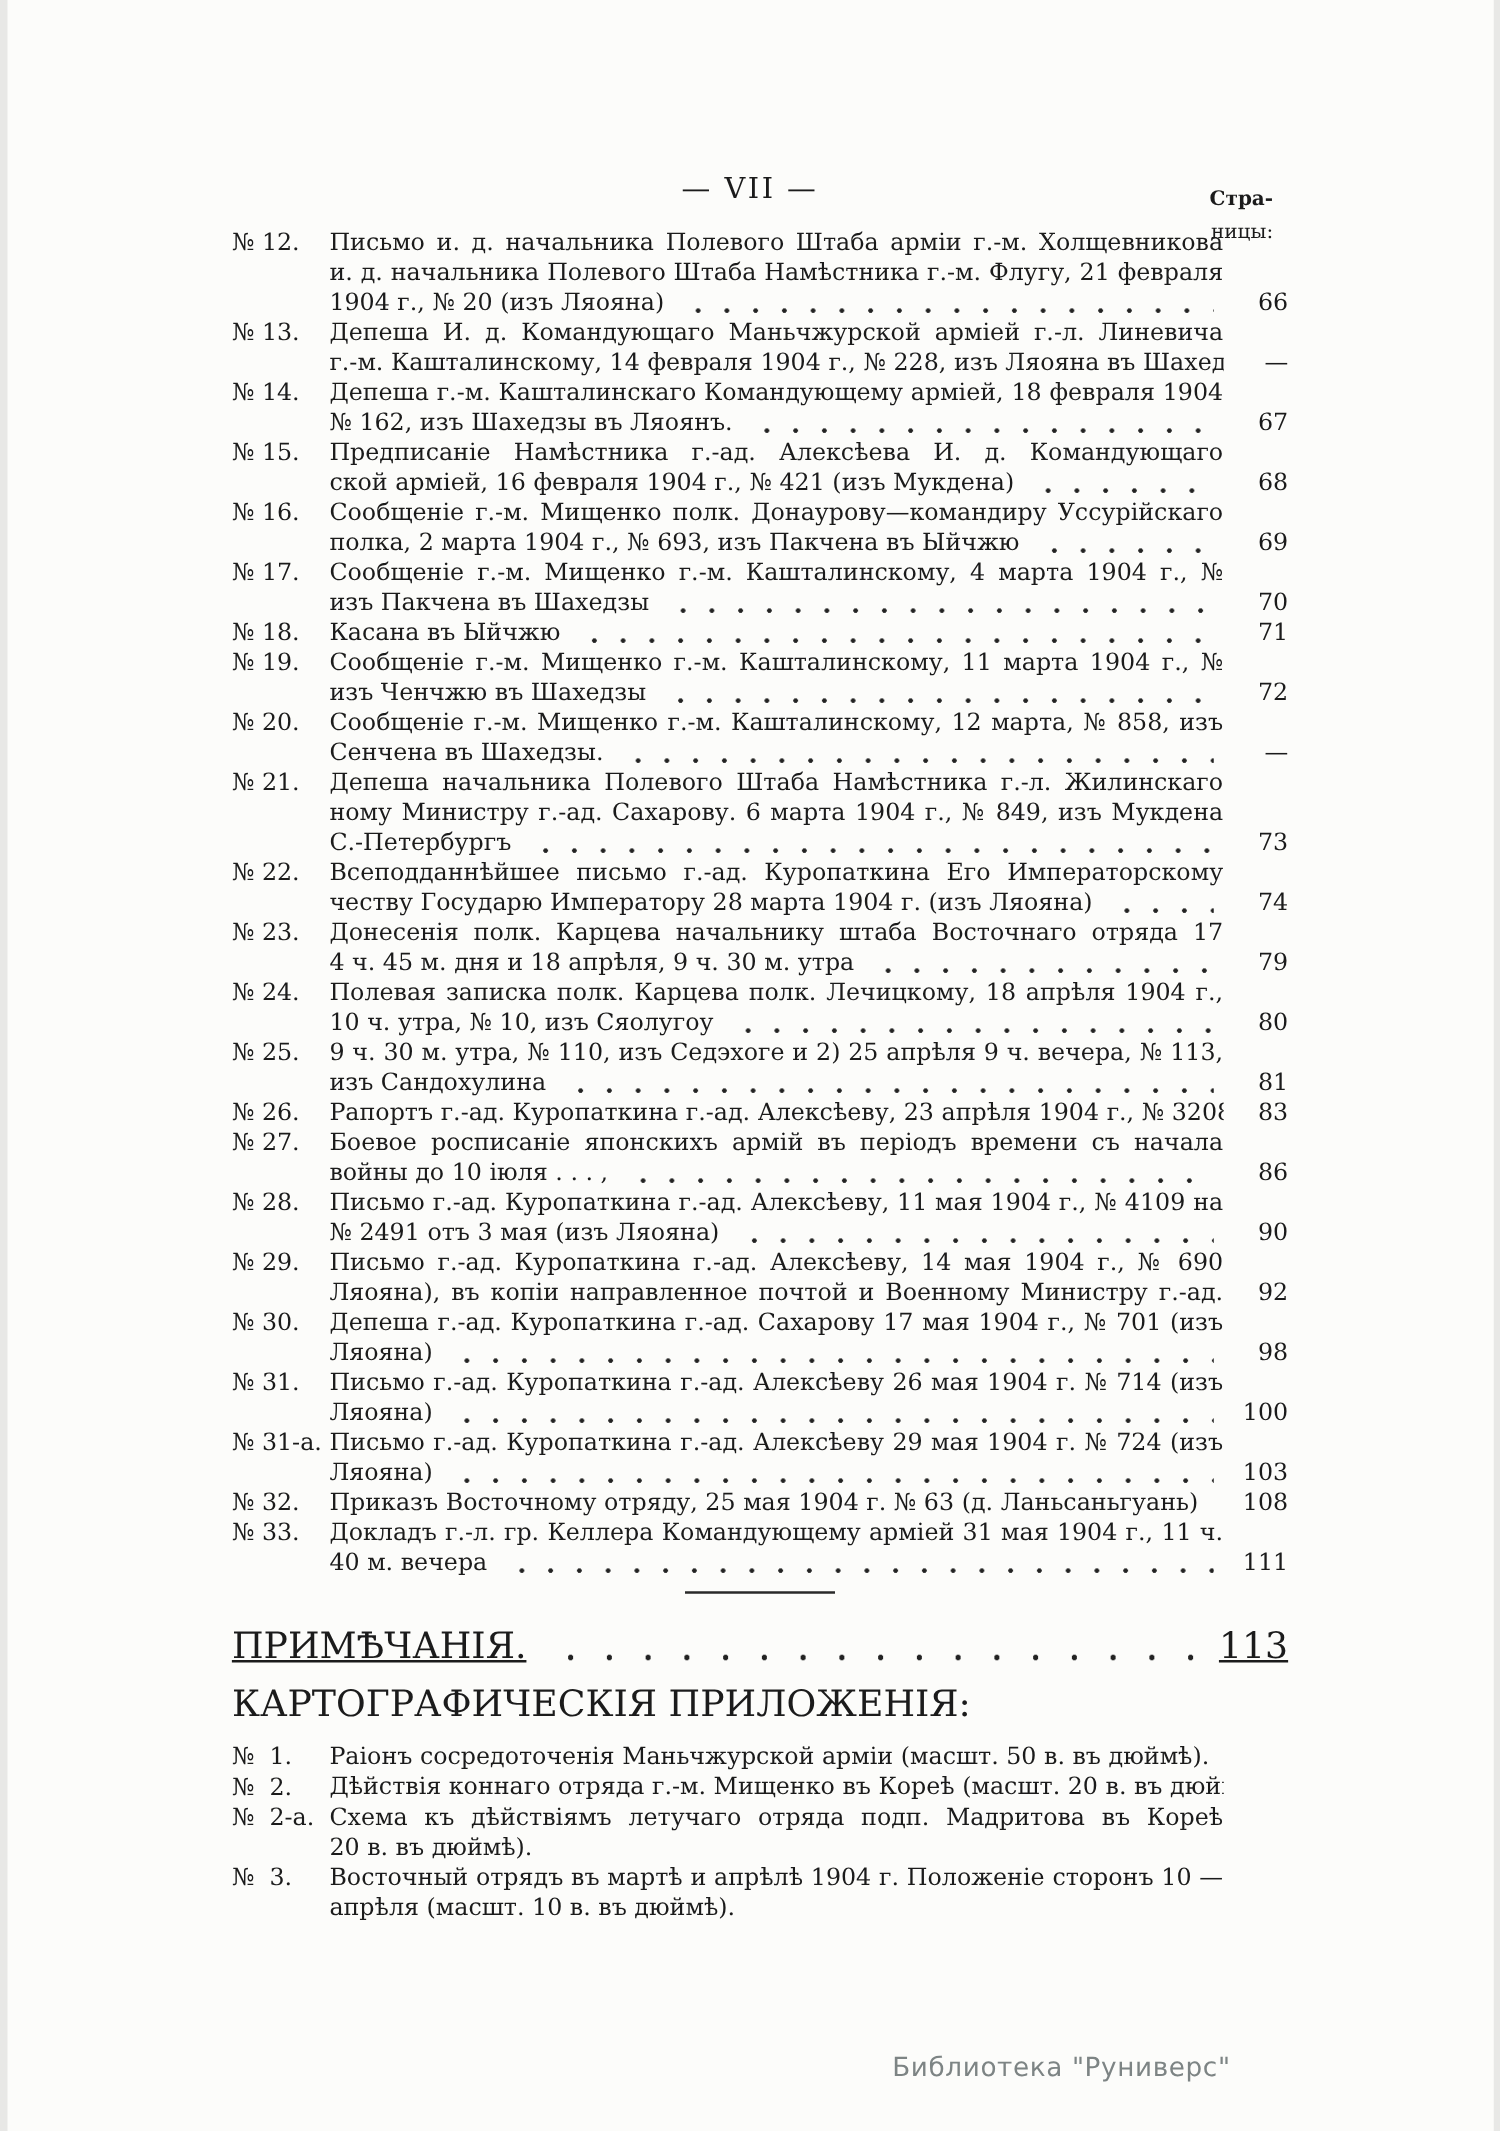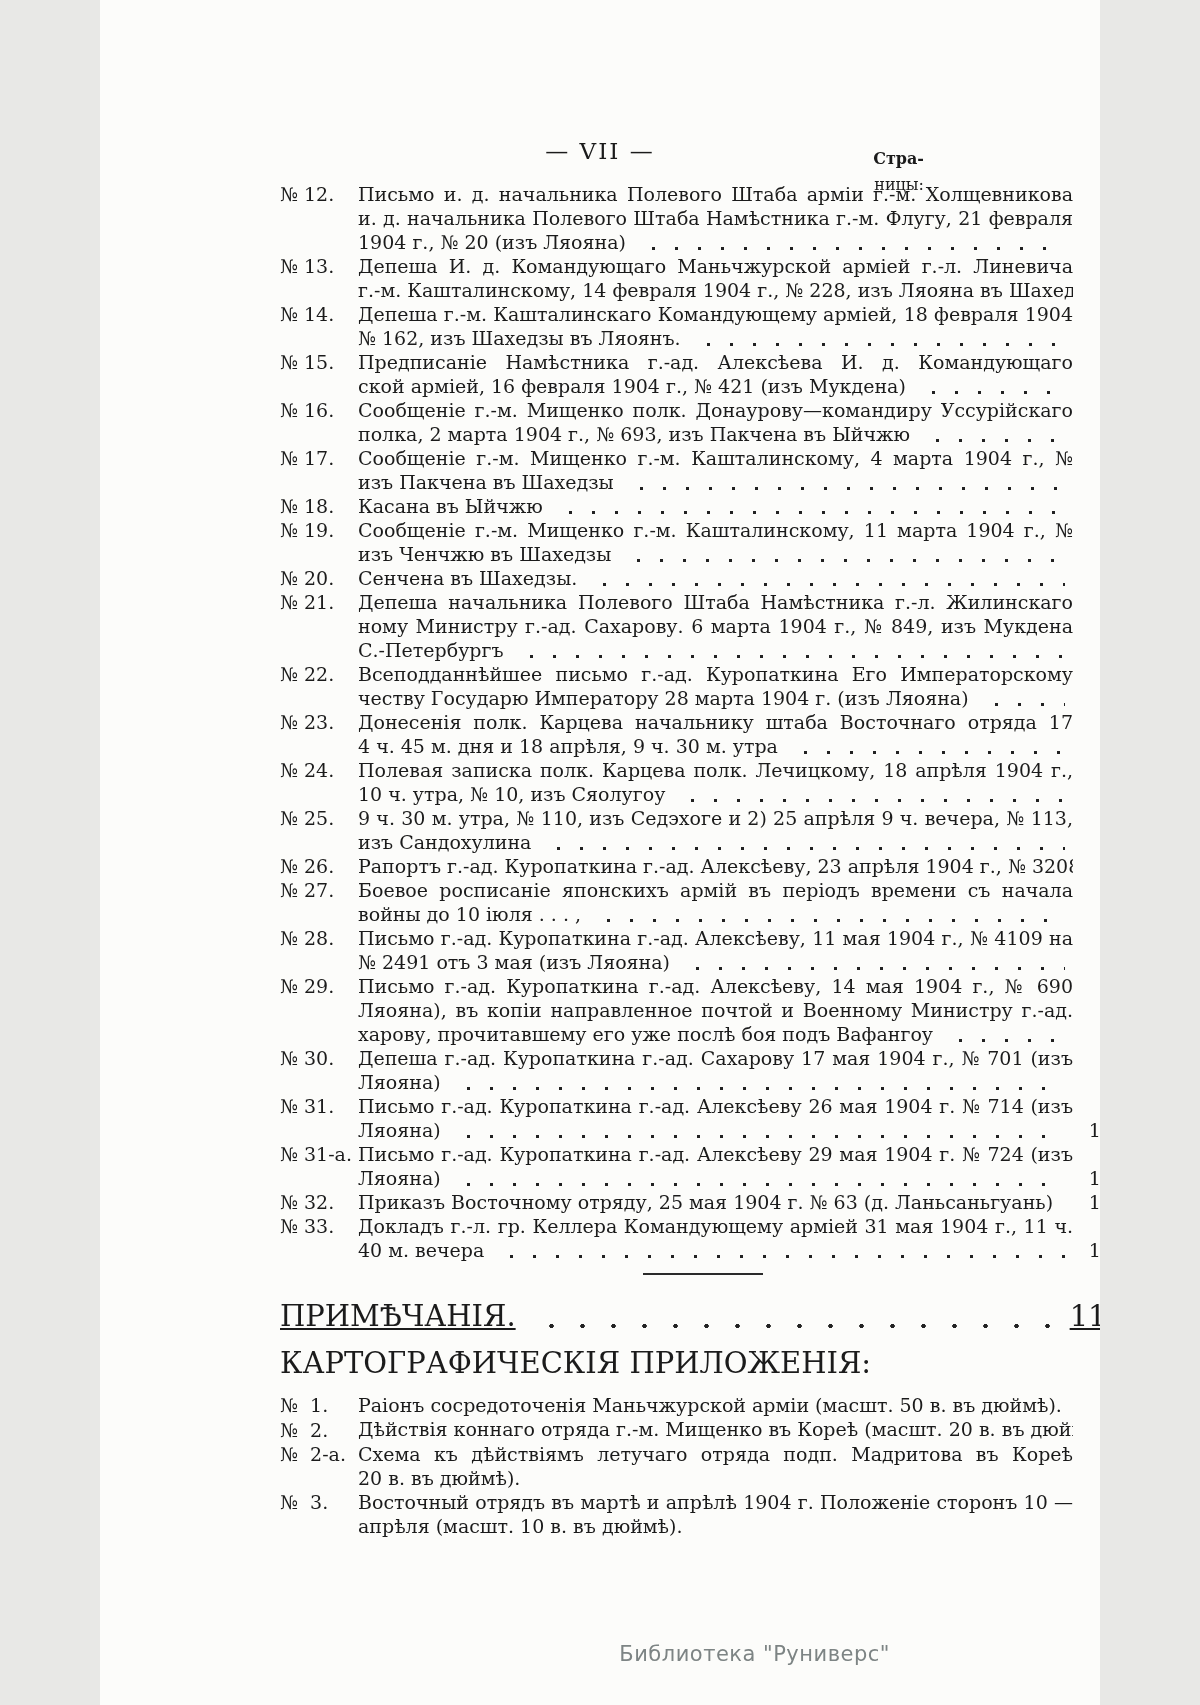--- a/index.html
+++ b/index.html
@@ -1,19 +1,19 @@
 <!DOCTYPE html>
 <html lang="ru"><head>
 <meta charset="utf-8">
 <style>
   html,body{margin:0;padding:0;}
   body{background:#e8e8e6;}
   .page{
     position:relative;
-    width:1000px;height:1705px;
+    width:1189px;height:1705px;
     margin:0 auto;
     background:#fcfcfa;
     color:#1b1b1b;
     font-family:"DejaVu Serif", serif;
     overflow:hidden;
   }
   .roman{
     padding-top:138px;
     text-align:center;
     font-size:23px;
@@ -210,20 +210,21 @@
             <div class="lastline">
               <span class="ltext">изъ Ченчжю въ Шахедзы</span>
               <span class="leader"></span>
             </div>
           </div>
     <div class="pg">72</div>
   </div>
         <div class="entry">
     <div class="num">№ 20.</div>
     <div class="body">
+            <div class="jline">Сообщеніе г.-м. Мищенко г.-м. Кашталинскому, 12 марта, № 858, изъ</div>
             <div class="lastline">
               <span class="ltext">Сенчена въ Шахедзы.</span>
               <span class="leader"></span>
             </div>
           </div>
     <div class="pg">—</div>
   </div>
         <div class="entry">
     <div class="num">№ 21.</div>
     <div class="body">
@@ -309,24 +310,20 @@
               <span class="leader"></span>
             </div>
           </div>
     <div class="pg">90</div>
   </div>
         <div class="entry">
     <div class="num">№ 29.</div>
     <div class="body">
             <div class="jline">Письмо г.-ад. Куропаткина г.-ад. Алексѣеву, 14 мая 1904 г., № 690 (изъ</div>
             <div class="jline">Ляояна), въ копіи направленное почтой и Военному Министру г.-ад. Са-</div>
-            <div class="lastline">
-              <span class="ltext">харову, прочитавшему его уже послѣ боя подъ Вафангоу</span>
-              <span class="leader"></span>
-            </div>
           </div>
     <div class="pg">92</div>
   </div>
         <div class="entry">
     <div class="num">№ 30.</div>
     <div class="body">
             <div class="jline">Депеша г.-ад. Куропаткина г.-ад. Сахарову 17 мая 1904 г., № 701 (изъ</div>
             <div class="lastline">
               <span class="ltext">Ляояна)</span>
               <span class="leader"></span>

